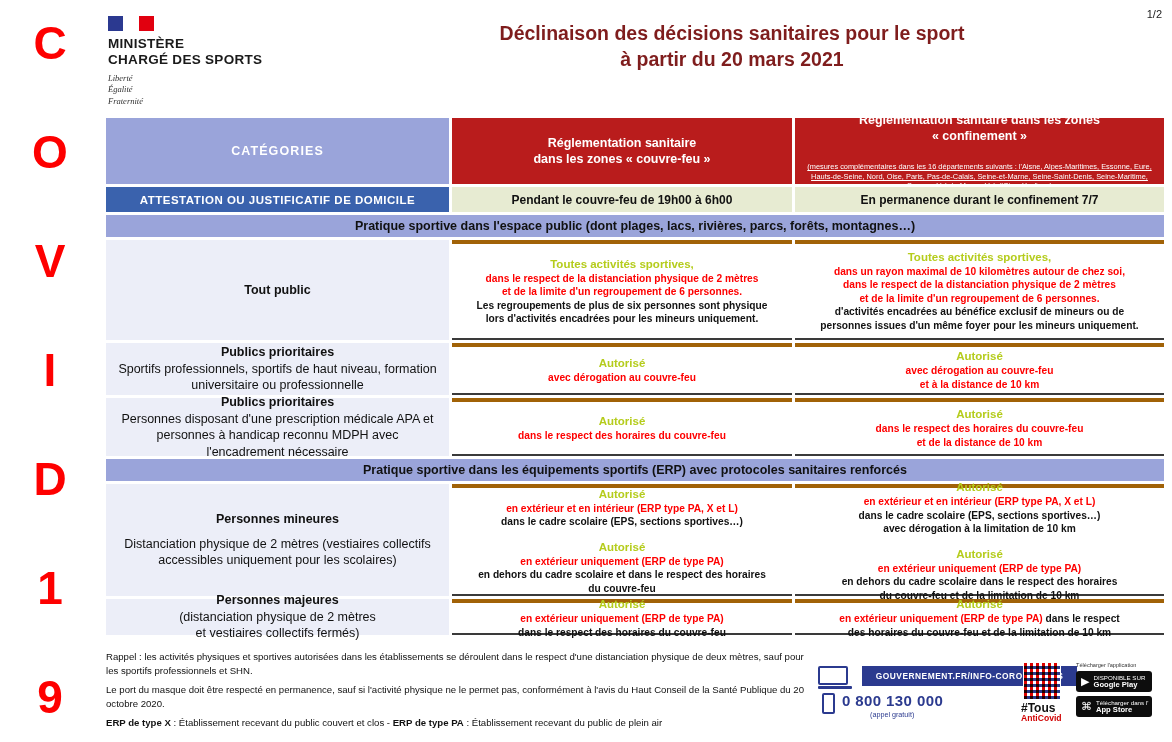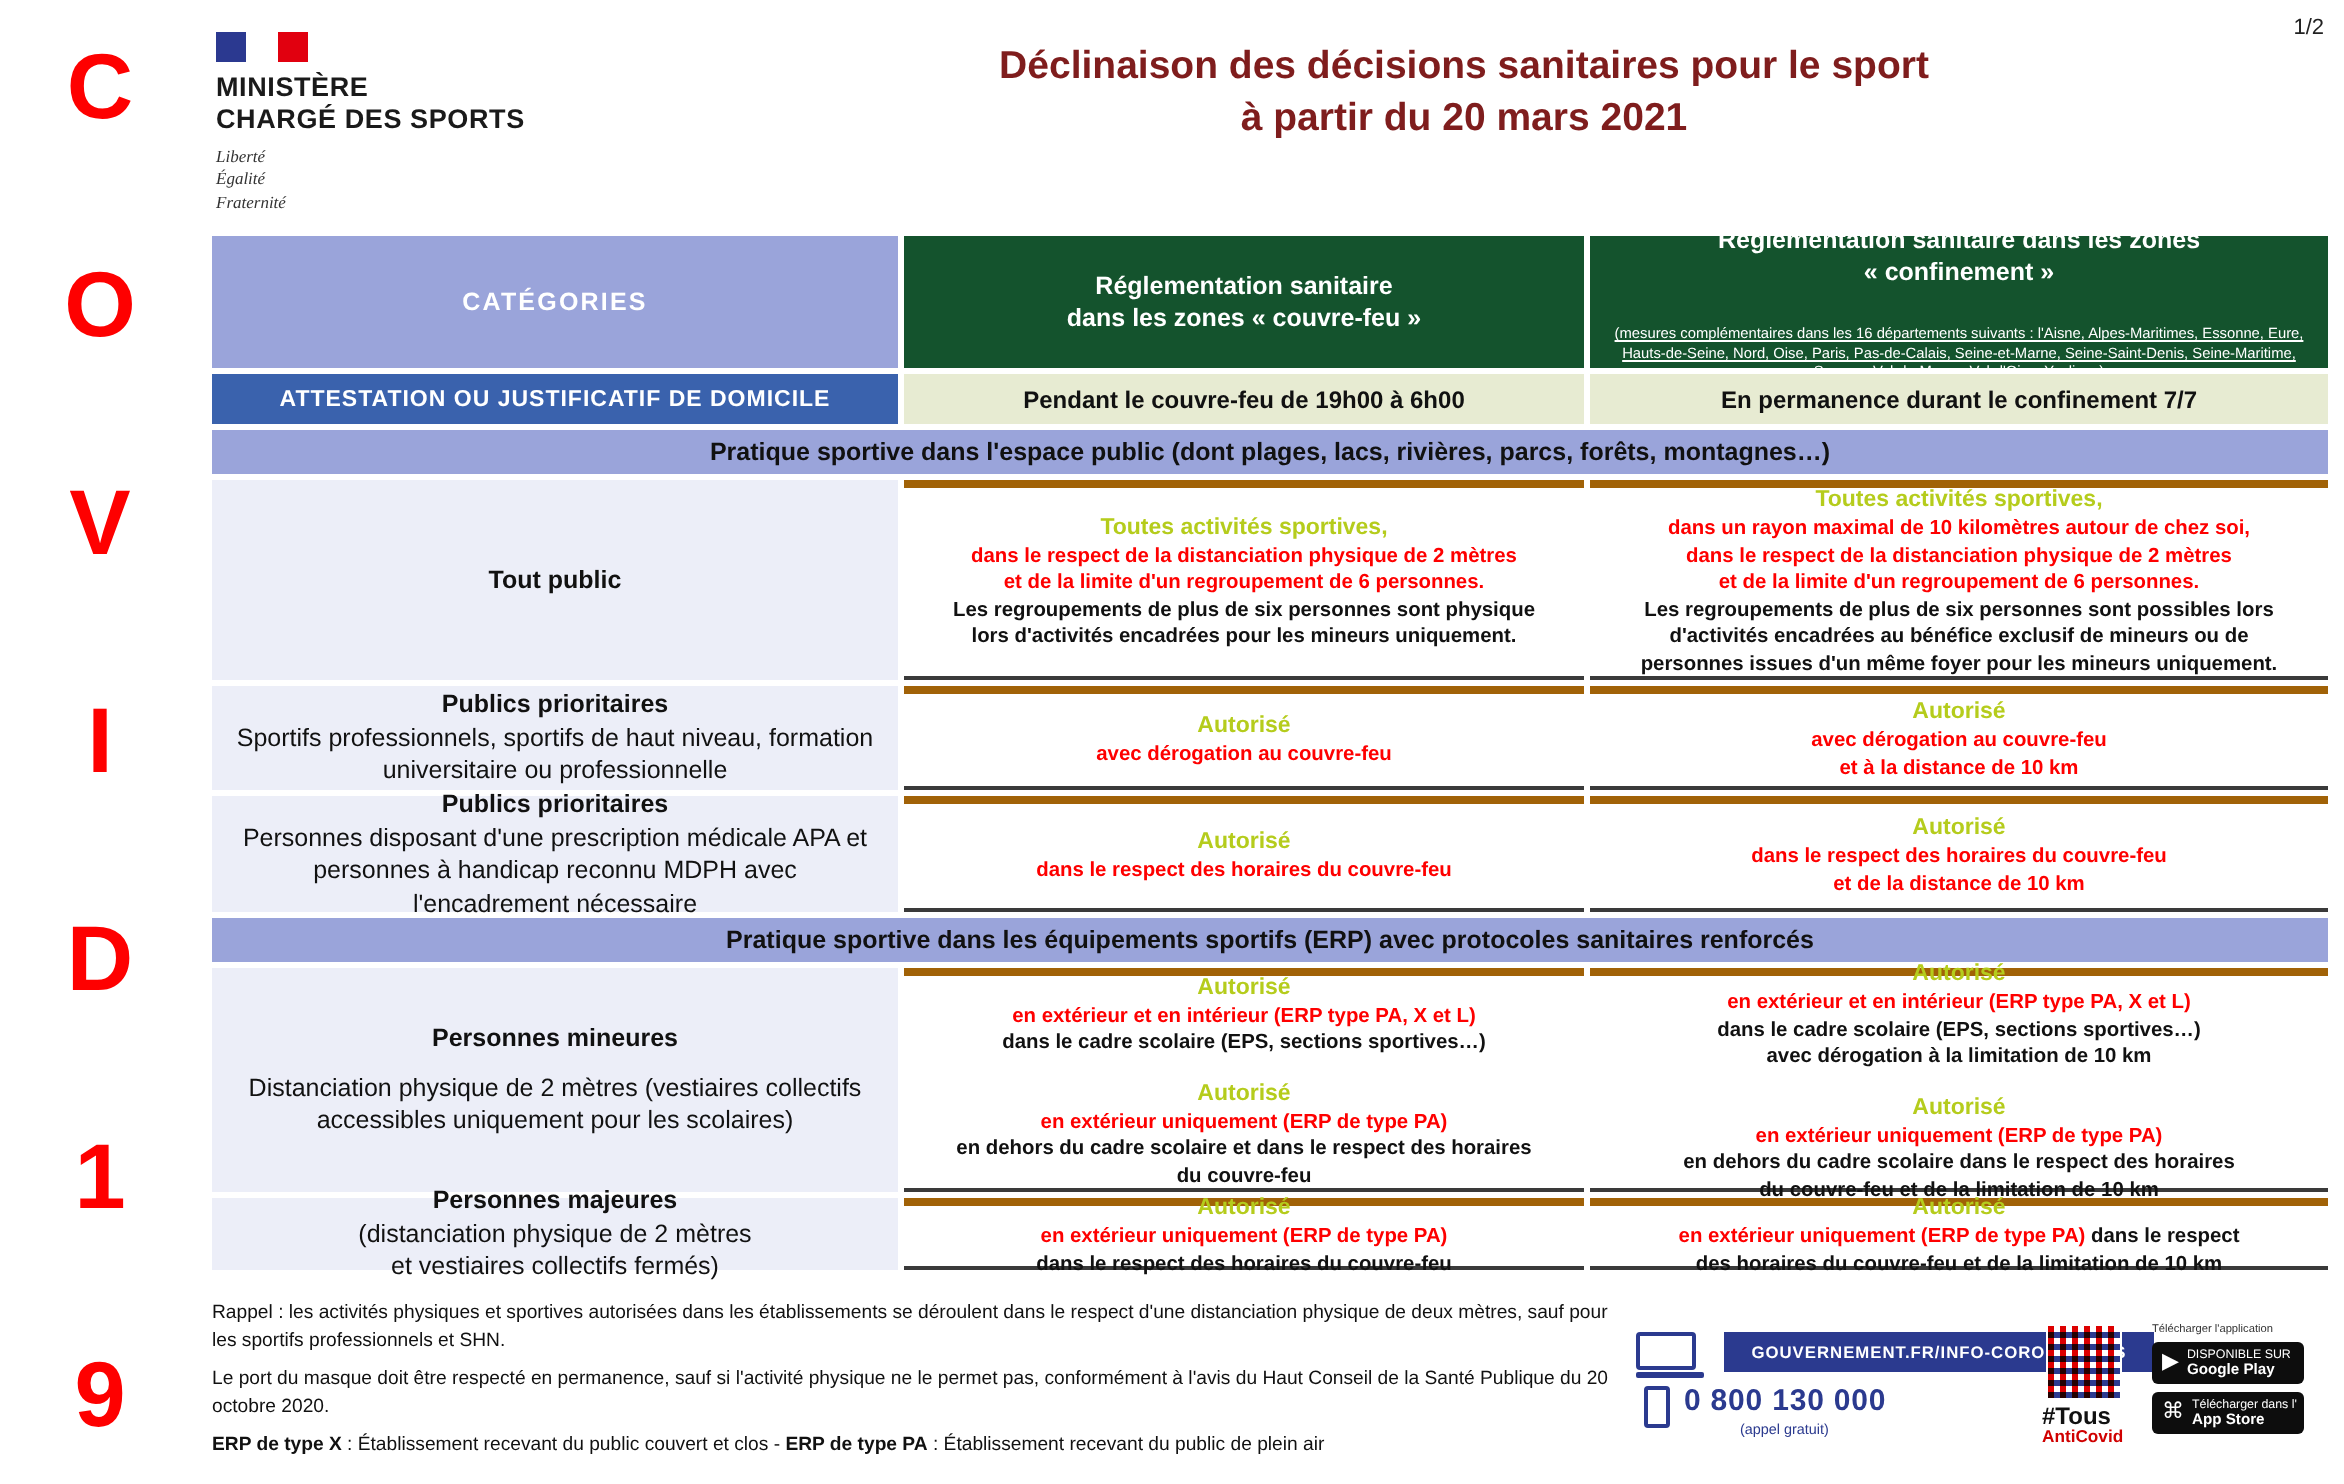--- a/index.html
+++ b/index.html
@@ -122,21 +122,21 @@
     color: #ffffff;
     font-weight: bold;
     font-size: 12.5px;
     letter-spacing: 1.1px;
     display: flex;
     align-items: center;
     justify-content: center;
     height: 66px;
   }
   .hdr-green {
-    background: #14532d;
+    background: #b91c1c;
     color: #ffffff;
     display: flex;
     flex-direction: column;
     align-items: center;
     justify-content: center;
     height: 66px;
     text-align: center;
     padding: 2px 6px;
     box-sizing: border-box;
   }
@@ -437,21 +437,20 @@
           <span class="k">Les regroupements de plus de six personnes sont physique</span>
           <span class="k">lors d'activités encadrées pour les mineurs uniquement.</span>
         </div>
       </div>
       <div class="c-conf val-cell">
         <div class="blk">
           <span class="g">Toutes activités sportives,</span>
           <span class="r">dans un rayon maximal de 10 kilomètres autour de chez soi,</span>
           <span class="r">dans le respect de la distanciation physique de 2 mètres</span>
           <span class="r">et de la limite d'un regroupement de 6 personnes.</span>
-          <span class="k">Les regroupements de plus de six personnes sont possibles lors</span>
           <span class="k">d'activités encadrées au bénéfice exclusif de mineurs ou de</span>
           <span class="k">personnes issues d'un même foyer pour les mineurs uniquement.</span>
         </div>
       </div>
     </div>
 
     <div class="row h-pp1">
       <div class="c-cat cat-cell">
         <span class="strong">Publics prioritaires</span>
         <span>Sportifs professionnels, sportifs de haut niveau, formation universitaire ou professionnelle</span>

